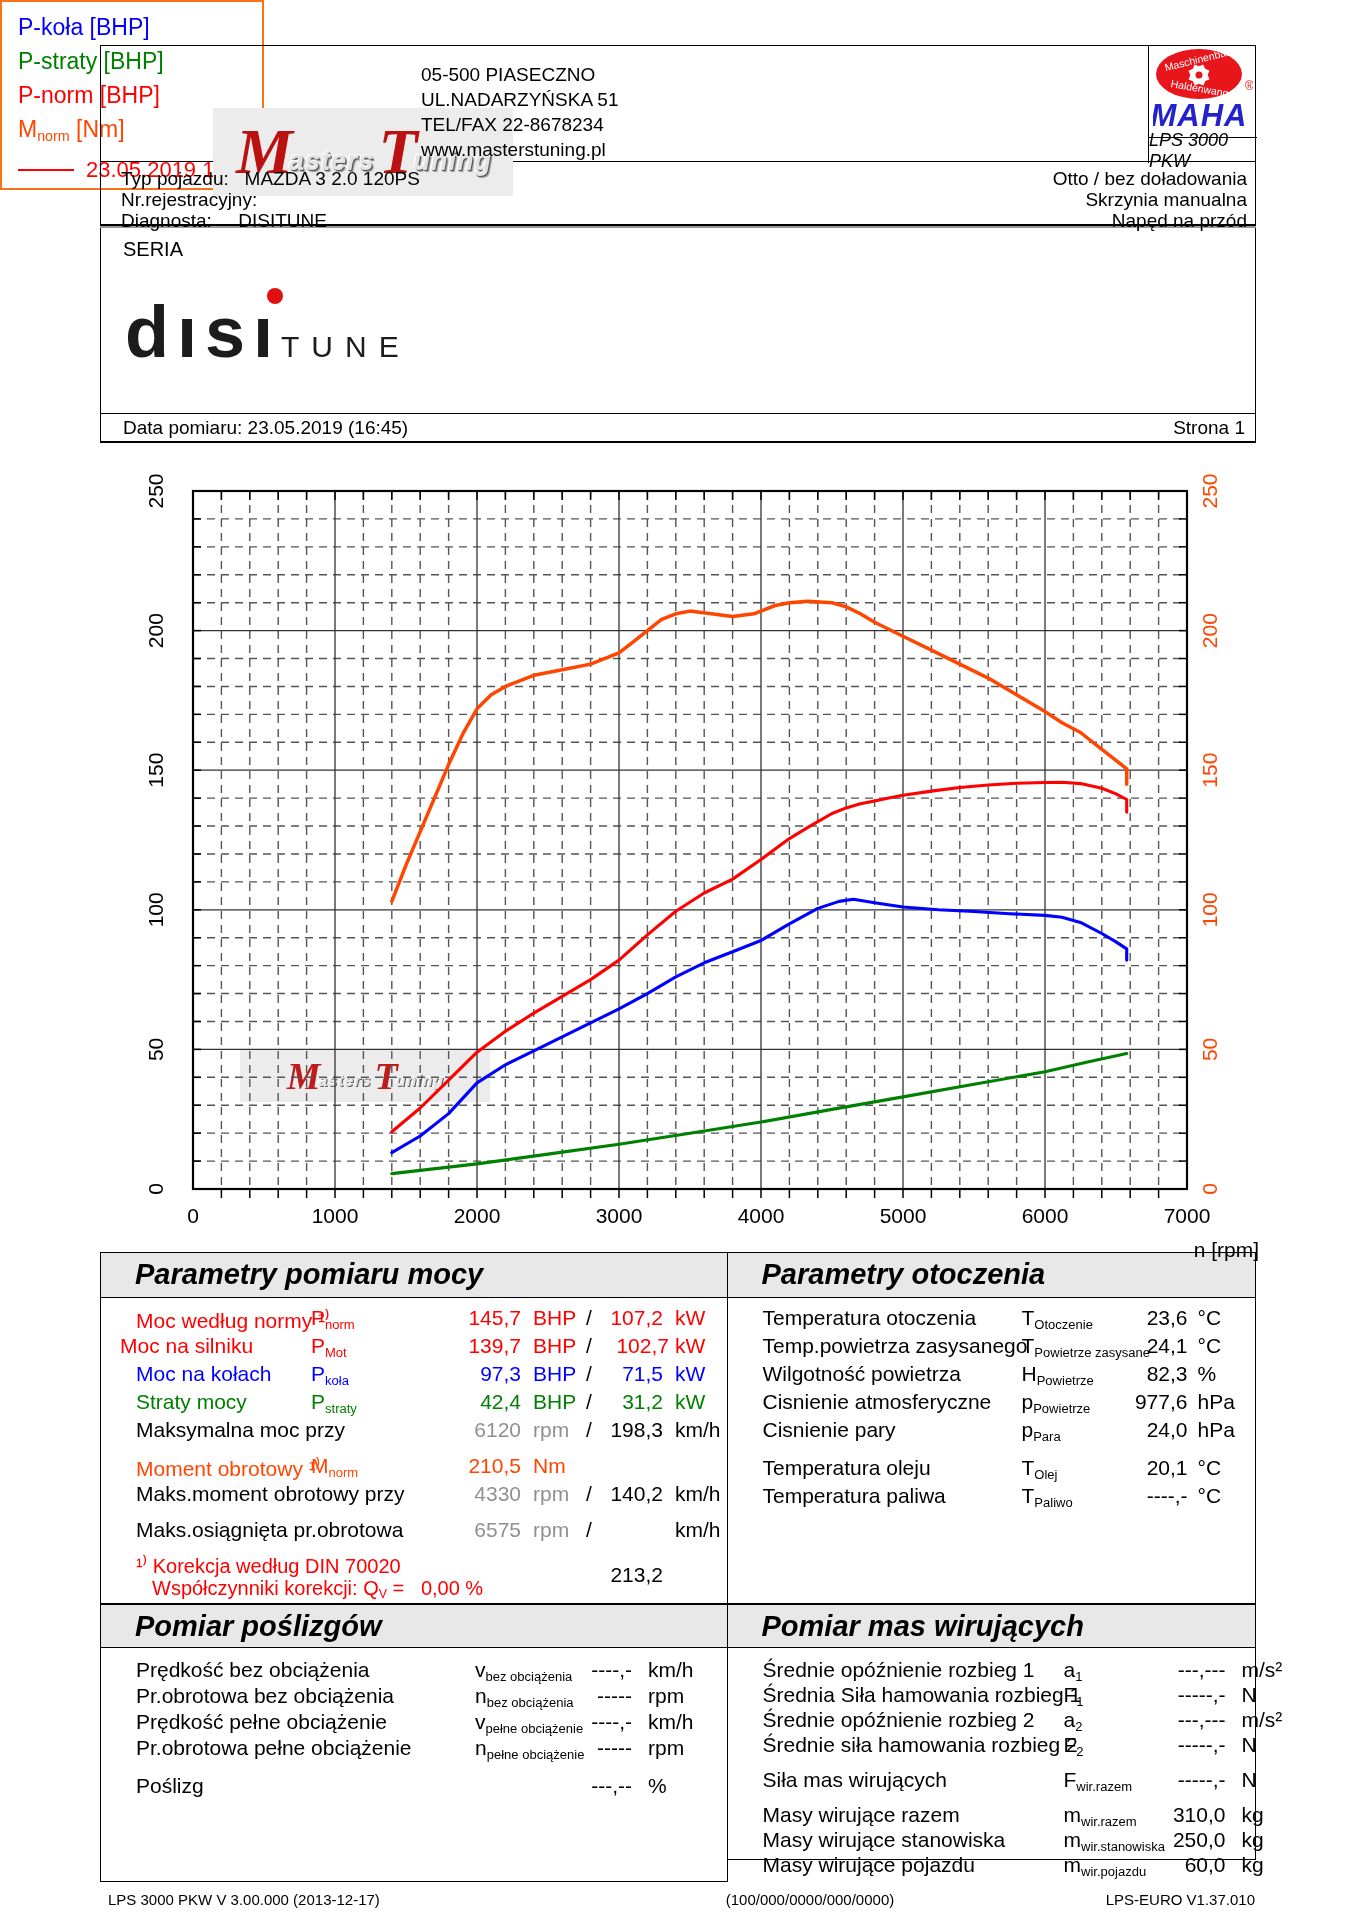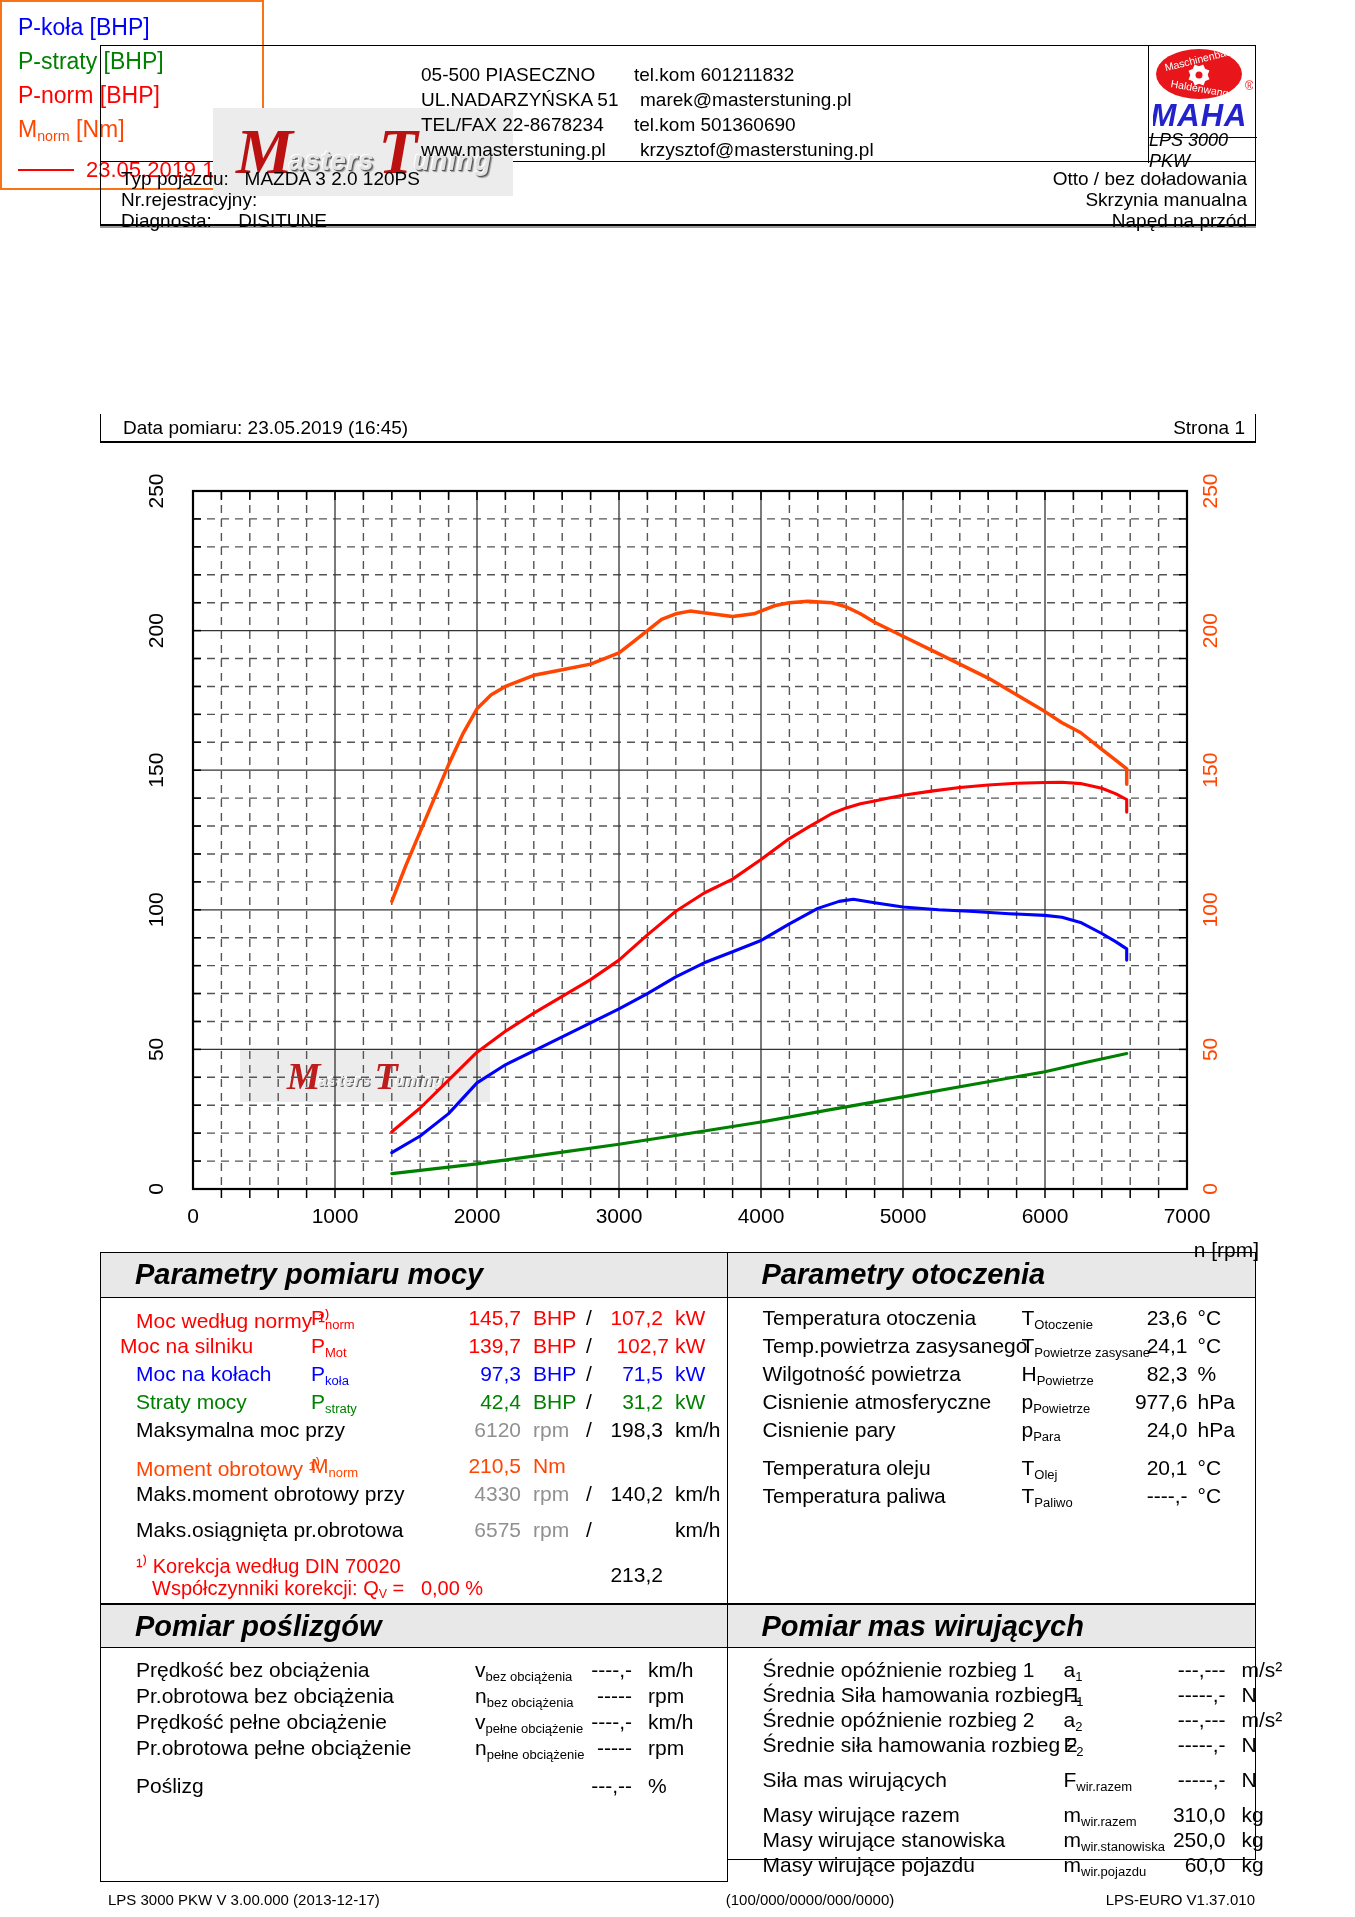--- a/index.html
+++ b/index.html
@@ -59,26 +59,20 @@
       <span class="mt-cap">M</span>
         <span class="mt-word">asters</span>
         <span class="mt-cap" style="margin-left:6px;">T</span>
         <span class="mt-word">uning</span>
     </div>
     <div class="abs addr" style="left:320px;top:16px;">
       <div>05-500 PIASECZNO</div>
       <div>UL.NADARZYŃSKA 51</div>
       <div>TEL/FAX 22-8678234</div>
       <div>www.masterstuning.pl</div>
-    </div>
-    <div class="abs addr" style="left:533px;top:16px;">
-      <div>tel.kom 601211832</div>
-      <div style="padding-left:6px;">marek@masterstuning.pl</div>
-      <div>tel.kom 501360690</div>
-      <div style="padding-left:6px;">krzysztof@masterstuning.pl</div>
     </div>
   </div>
   <div class="abs" id="maha-cell">
     <svg width="100" height="86" viewBox="0 0 100 86">
       <ellipse cx="46" cy="26" rx="43" ry="25" fill="#e8151b"></ellipse>
       <rect x="38" y="19" width="16" height="16" fill="#fff" transform="rotate(22 46 27)"></rect>
       <rect x="38" y="19" width="16" height="16" fill="#fff" transform="rotate(67 46 27)"></rect>
       <circle cx="46" cy="27" r="3.5" fill="#e8151b"></circle>
       <text x="46" y="15" font-size="10.5" fill="#fff" text-anchor="middle" transform="rotate(-14 46 15)">Maschinenbau</text>
       <text x="46" y="44" font-size="10.5" fill="#fff" text-anchor="middle" transform="rotate(10 46 44)">Haldenwang</text>
@@ -96,20 +90,27 @@
       <div><span>Nr.rejestracyjny:</span>&nbsp;<span></span></div>
       <div><span>Diagnosta:</span>&nbsp;&nbsp;&nbsp;&nbsp;&nbsp;<span>DISITUNE</span></div>
     </div>
     <div class="abs veh-label" style="right:8px;top:6px;line-height:21px;text-align:right;">
       <div>Otto / bez doładowania</div>
       <div>Skrzynia manualna</div>
       <div>Napęd na przód</div>
     </div>
   </div>
 
+  <div class="thinbox" style="left:100px;top:228px;width:1156px;height:186px;border-top:none;">
+    <div class="abs" style="left:22px;top:10px;font-size:20px;">SERIA</div>
+    <div class="abs" style="left:24px;top:68px;">
+      <span id="disi-main">dısı</span><span id="disi-sub">TUNE</span>
+      <div id="disi-dot" style="left:142px;top:-8px;"></div>
+    </div>
+  </div>
 
   <div class="thinbox" style="left:100px;top:414px;width:1156px;height:29px;border-top:none;border-bottom:2px solid #000;">
     <div class="abs" style="left:22px;top:3px;font-size:19px;">Data pomiaru: 23.05.2019 (16:45)</div>
     <div class="abs" style="right:10px;top:3px;font-size:19px;">Strona 1</div>
   </div>
 
   <div id="watermark" class="abs">
     <span class="mt-cap">M</span>
       <span class="mt-word">asters</span>
       <span class="mt-cap" style="margin-left:4px;">T</span>

